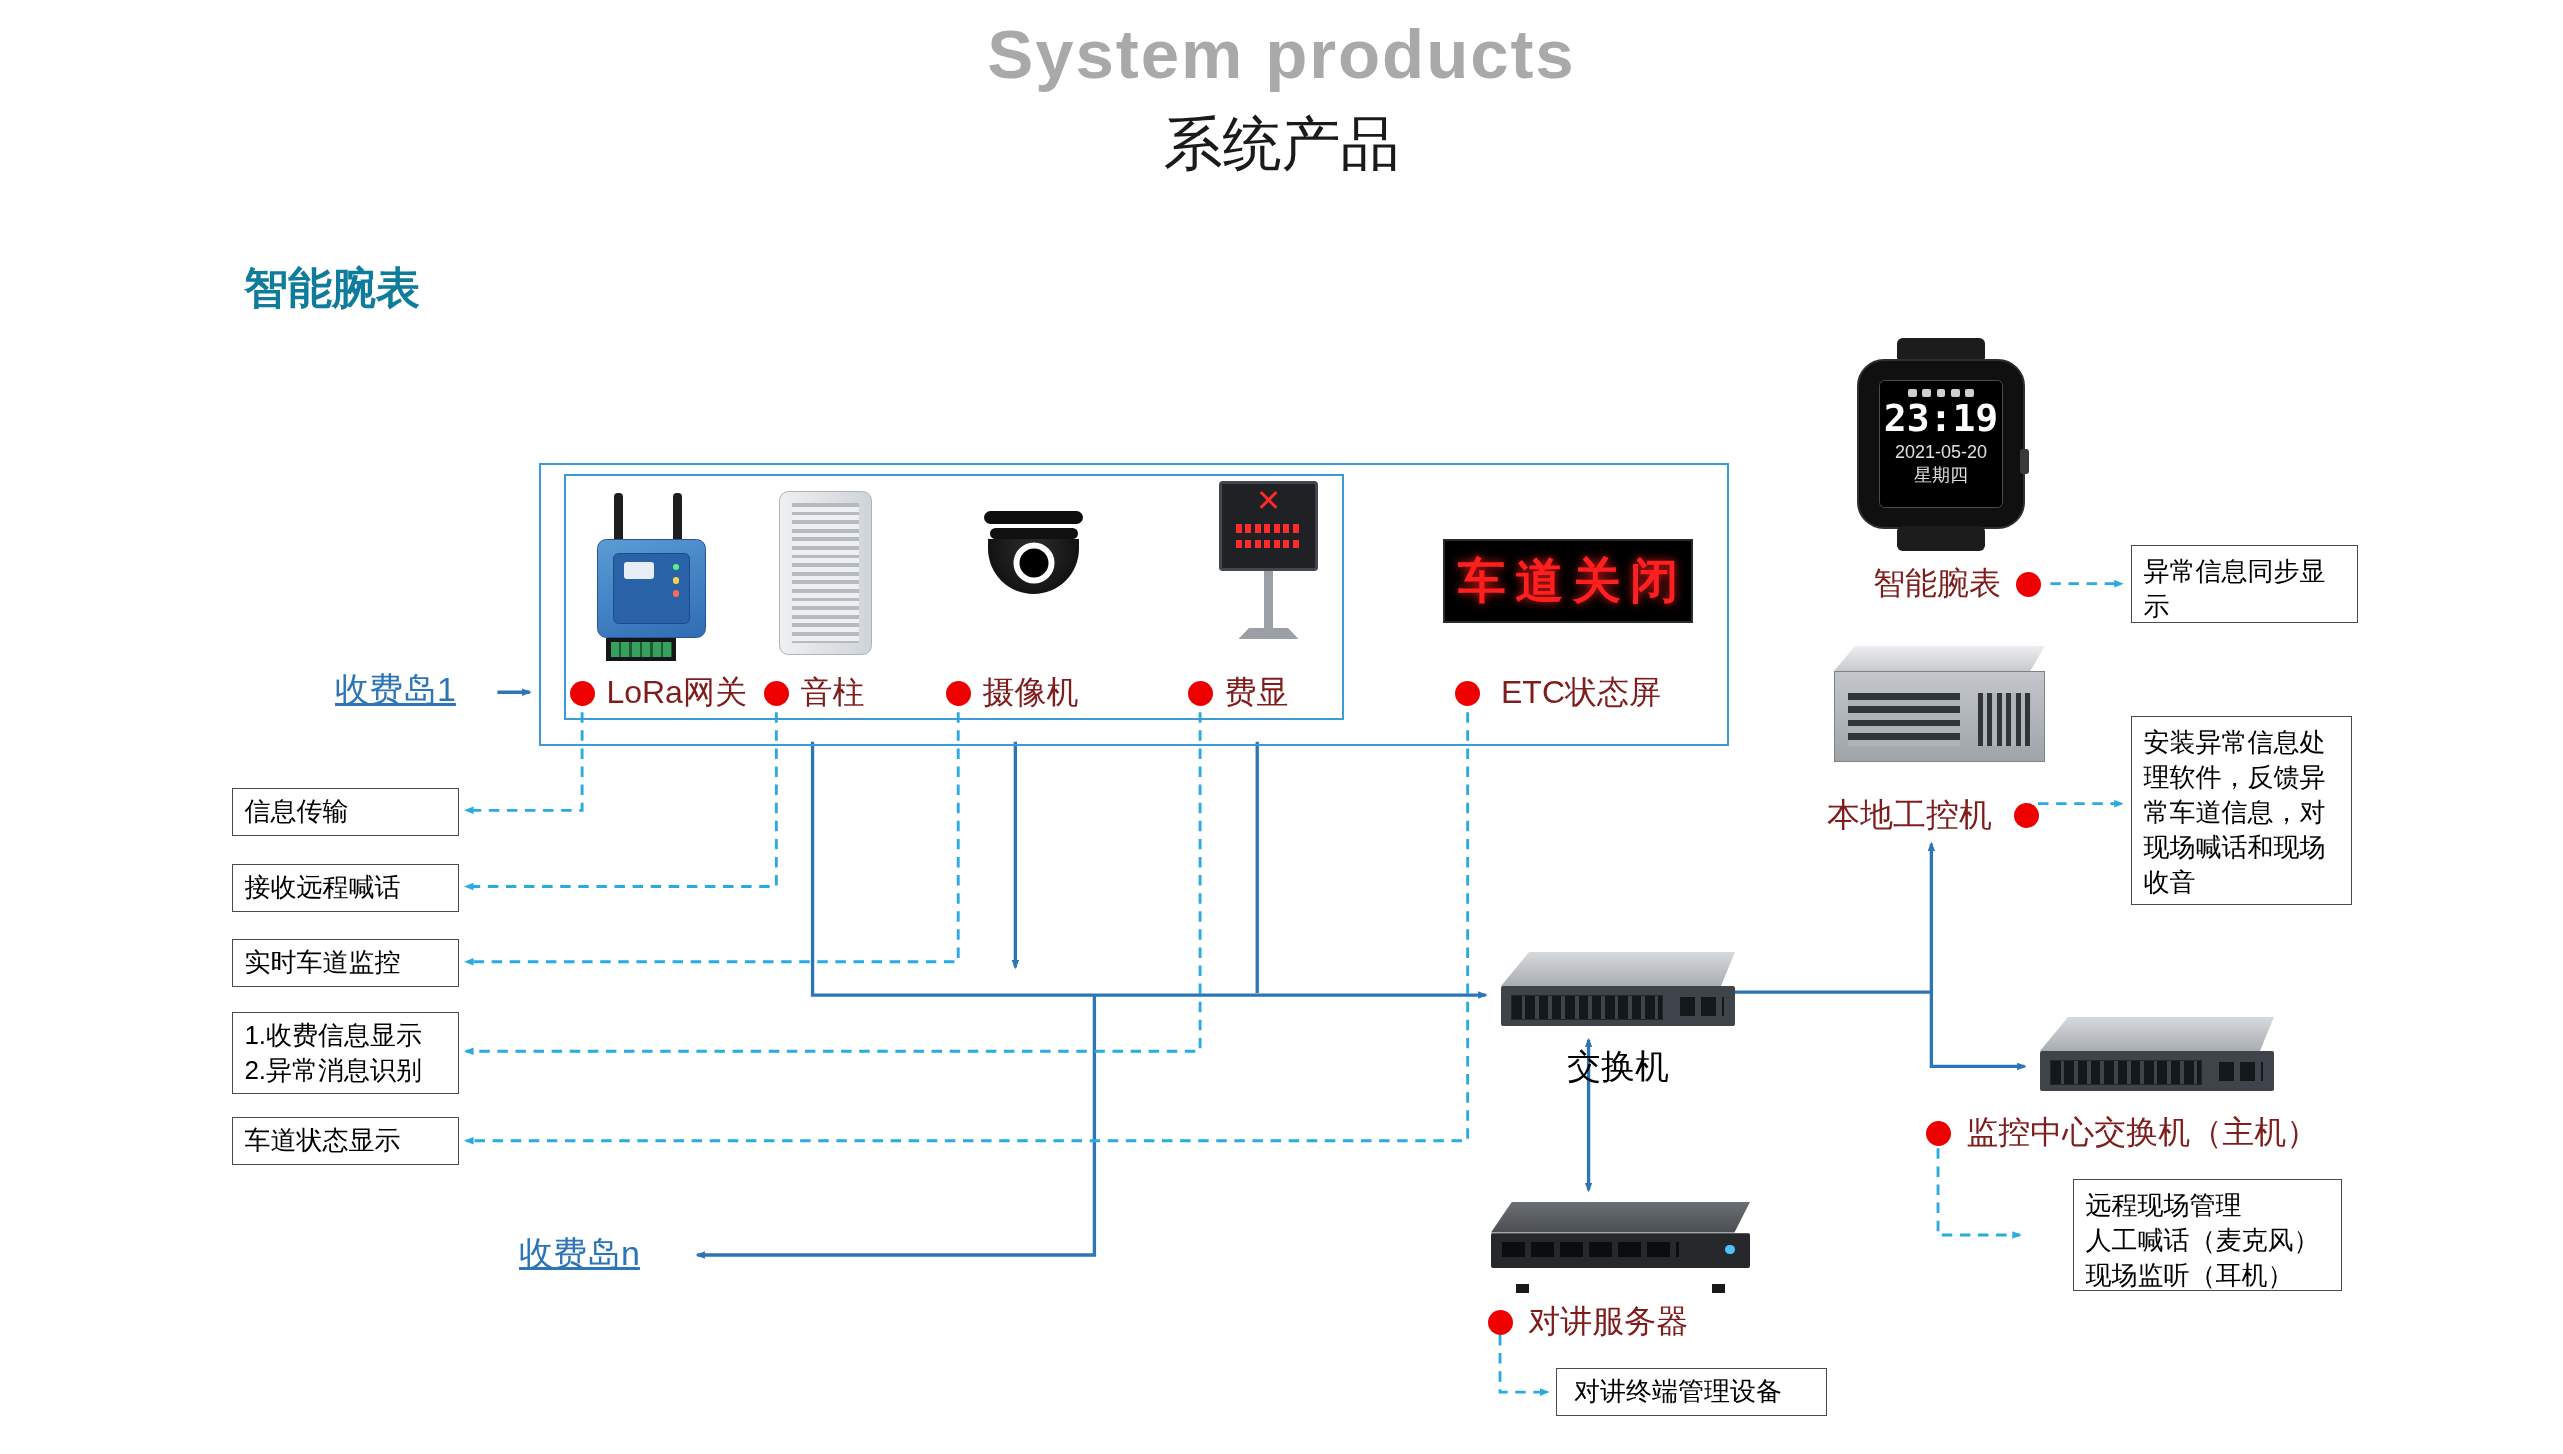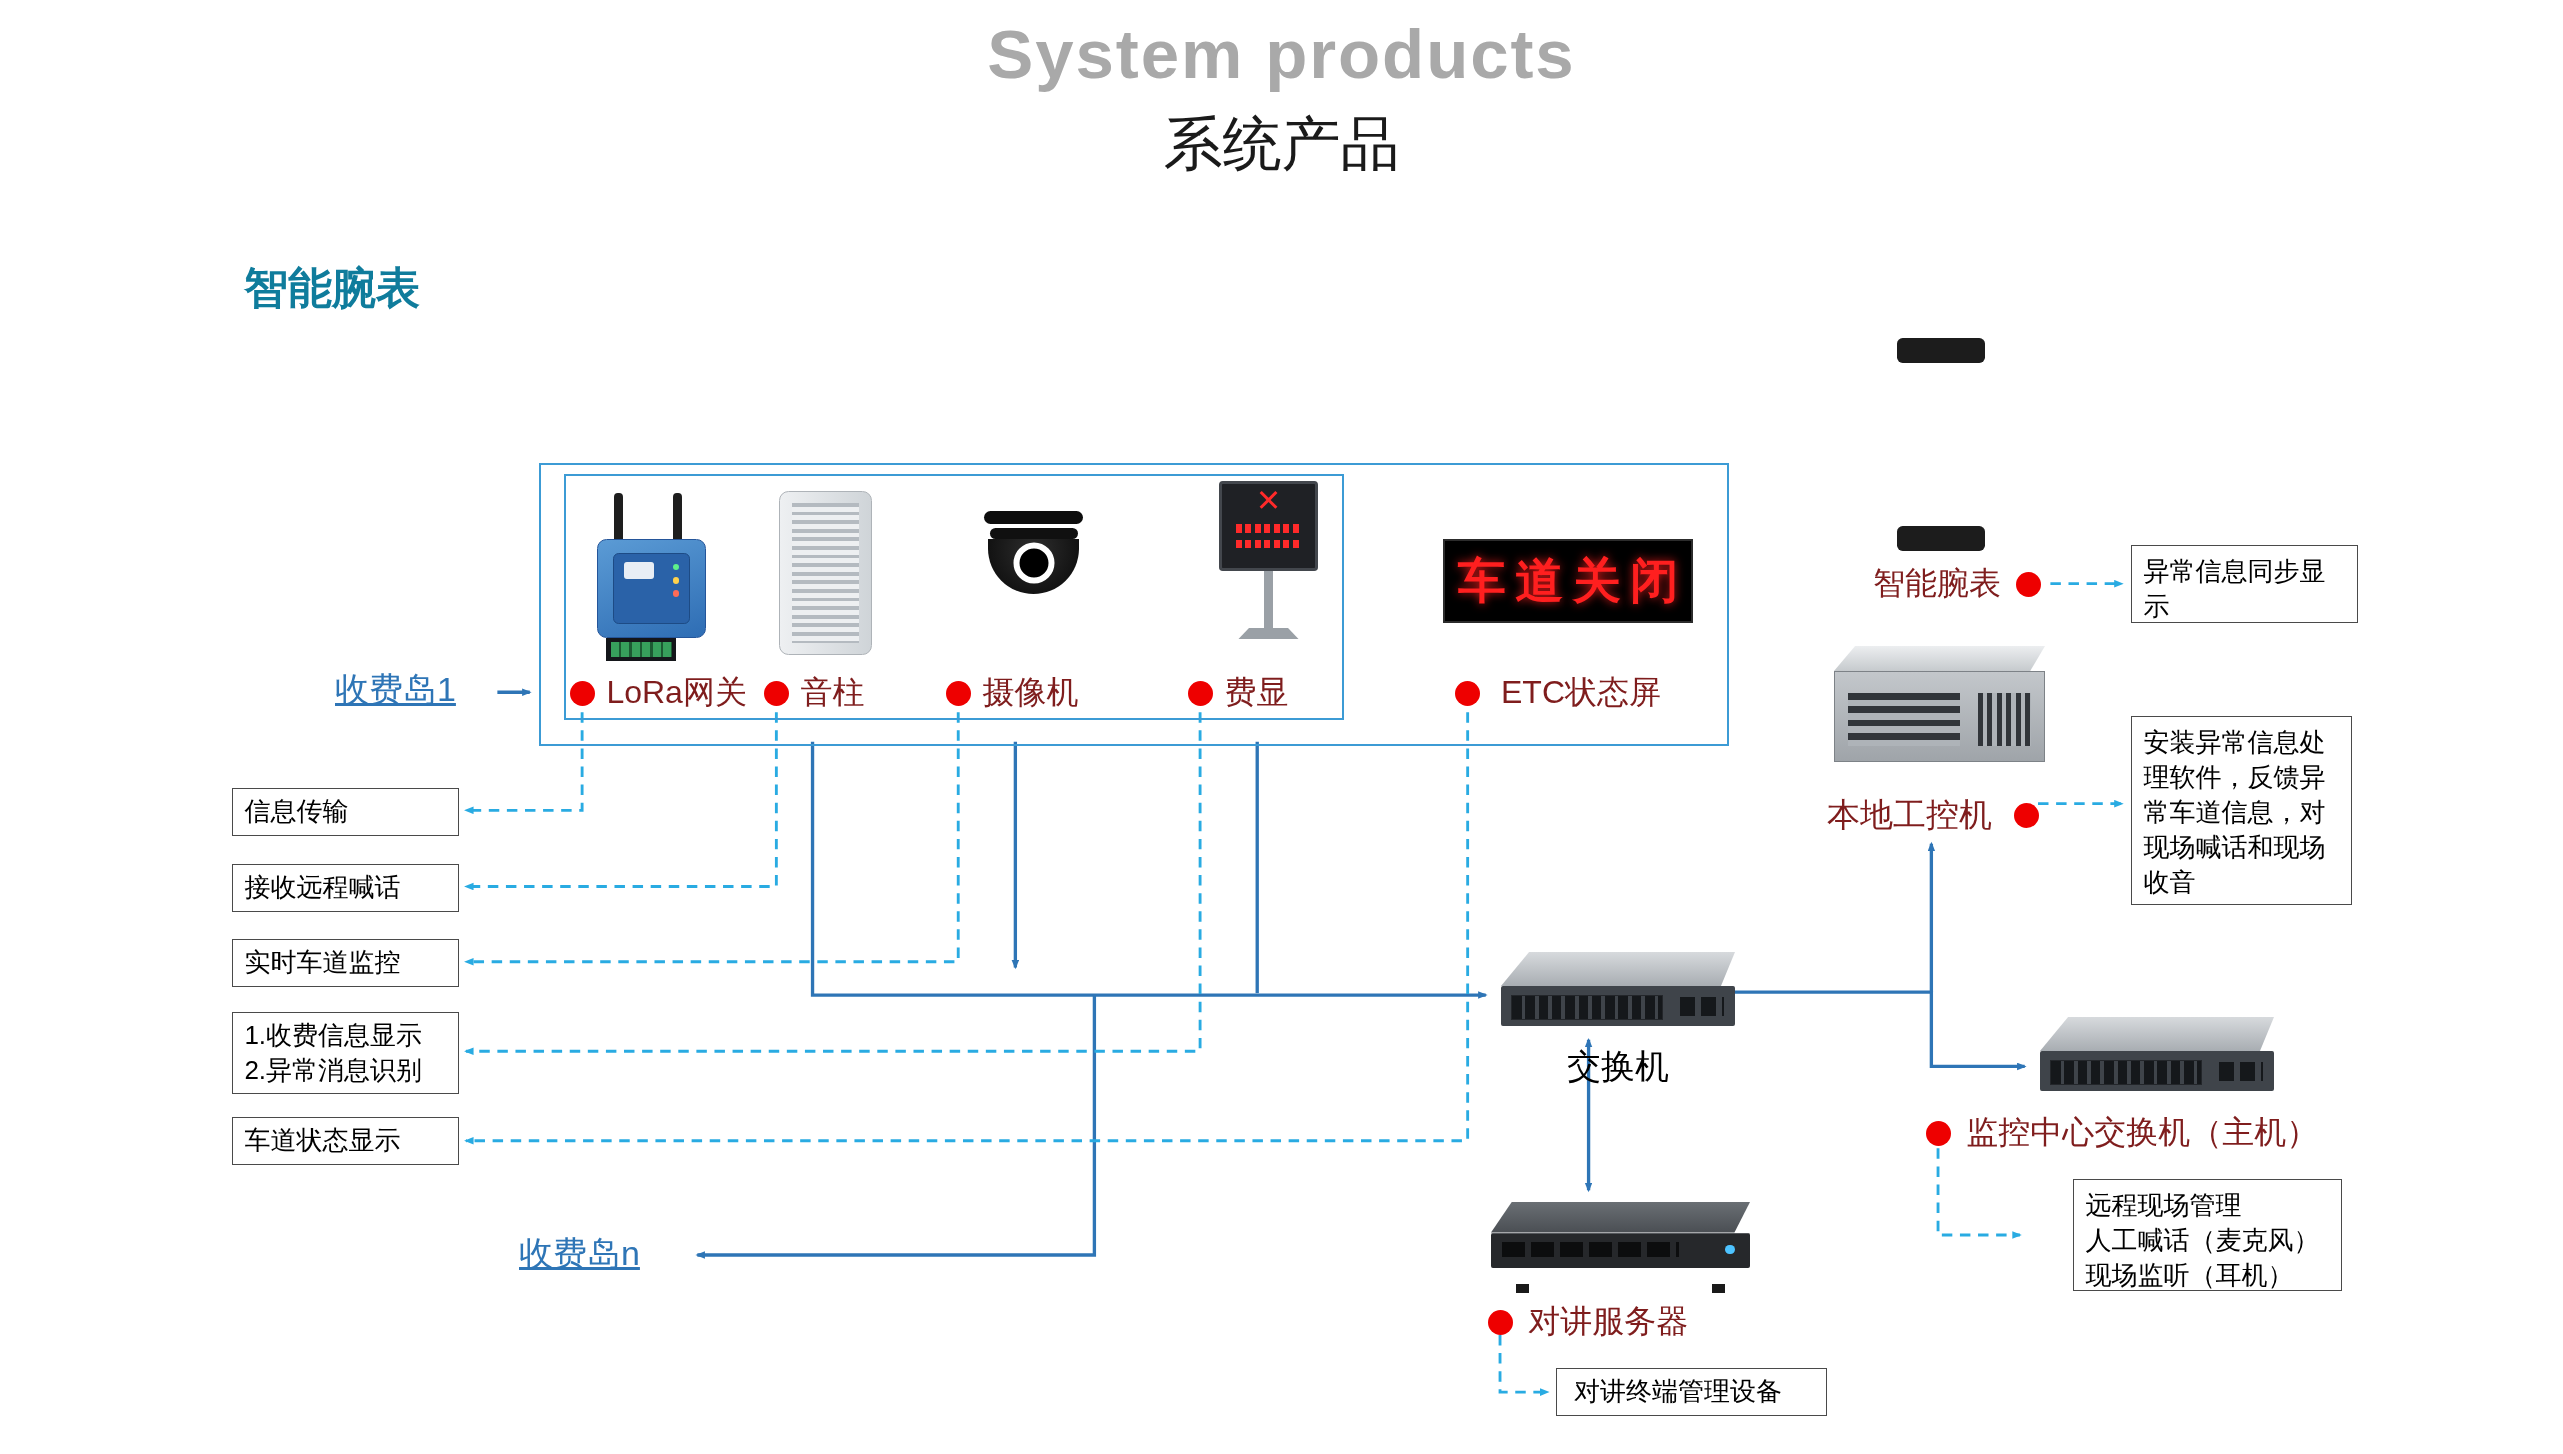--- a/index.html
+++ b/index.html
@@ -257,20 +257,35 @@
 
 <div class="abs fbox f1">信息传输</div>
 <div class="abs fbox f2">接收远程喊话</div>
 <div class="abs fbox f3">实时车道监控</div>
 <div class="abs fbox f4">1.收费信息显示
 2.异常消息识别</div>
 <div class="abs fbox f5">车道状态显示</div>
 
 <div class="abs watch">
   <div class="strap top"></div>
+  <div class="watch-body">
+    <div class="watch-screen">
+      <div class="w-icons">
+        <span></span>
+        <span></span>
+        <span></span>
+        <span></span>
+        <span></span>
+      </div>
+      <div class="w-time">23:19</div>
+      <div class="w-date">2021-05-20</div>
+      <div class="w-day">星期四</div>
+    </div>
+    <div class="watch-crown"></div>
+  </div>
   <div class="strap bottom"></div>
 </div>
 <div class="abs device-label row-watch">
   <span>智能腕表</span>
   <span class="dot"></span>
 </div>
 <div class="abs note note-watch">异常信息同步显示</div>
 
 <div class="abs ipc">
   <div class="ipc-top"></div>

